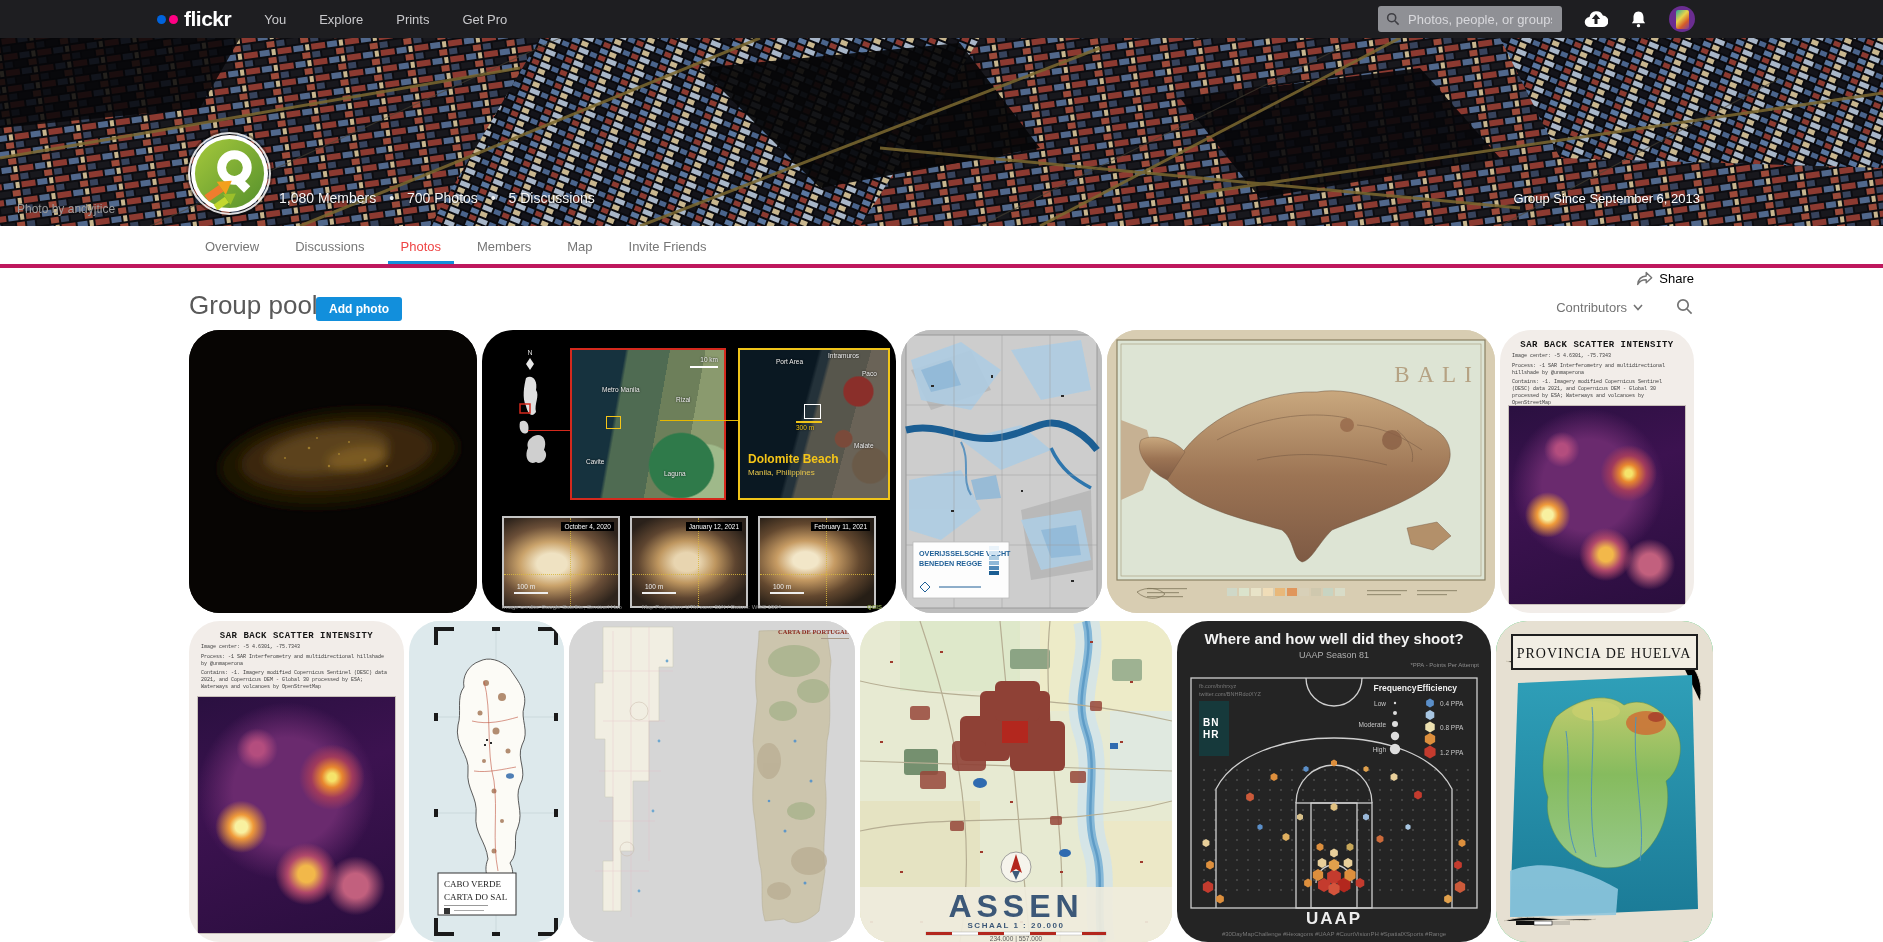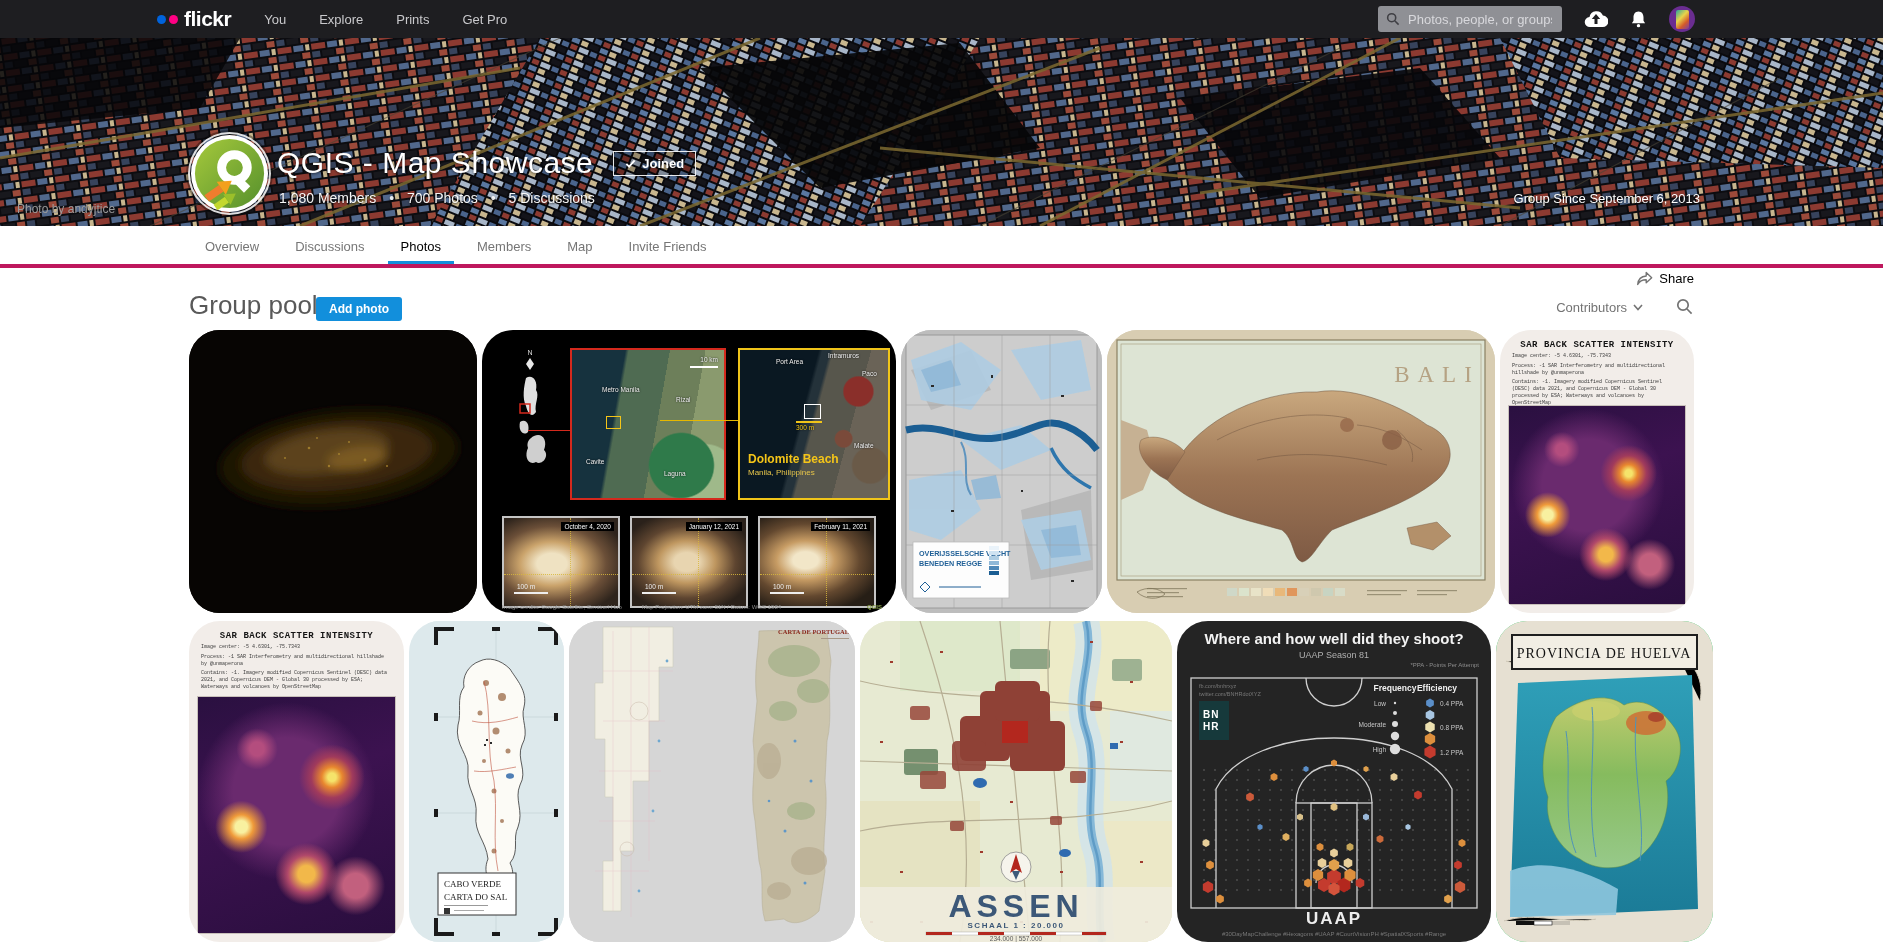--- a/index.html
+++ b/index.html
@@ -43,21 +43,21 @@
                 text-shadow:0 1px 2px rgba(0,0,0,.7);}
   .banner-stats .sep{margin:0 9px;opacity:.9;}
   .banner-since{position:absolute;right:183px;top:153px;color:#fff;font-size:13px;
                 text-shadow:0 1px 2px rgba(0,0,0,.7);}
   .banner-credit{position:absolute;left:17px;top:164px;color:#9b9b9b;font-size:12px;}
 
   
   .tabbar{position:absolute;top:226px;left:0;right:0;height:42px;background:#fff;
           border-bottom:4px solid #be185d;display:flex;align-items:stretch;padding-left:187px;box-sizing:border-box;}
   .tab{font-size:13px;color:#767676;line-height:41px;padding:0 13px;margin:0 5px;cursor:pointer;position:relative;}
-  .tab.active{color:#000000;}
+  .tab.active{color:#ef4444;}
   .tab.active::after{content:"";position:absolute;left:0;right:0;bottom:0;height:3px;background:#128fdc;}
 
   
   .share-row{position:absolute;top:271px;right:189px;display:flex;align-items:center;gap:6px;
              color:#000000;font-size:13px;cursor:pointer;}
   .pool-heading{position:absolute;left:189px;top:290px;font-size:26px;color:#595959;font-weight:400;cursor:default;}
   .addphoto-btn{position:absolute;left:316px;top:297px;height:24px;padding:0 13px;background:#128fdc;
                 color:#fff;font-size:12px;font-weight:bold;border:none;border-radius:3px;cursor:pointer;
                 display:flex;align-items:center;font-family:"Liberation Sans",sans-serif;}
   .contrib{position:absolute;right:240px;top:300px;display:flex;align-items:center;gap:6px;
@@ -118,21 +118,21 @@
 
   
   .t-shots{background:#242424;}
   .shots-title{margin-top:9px;text-align:center;color:#f2f2f2;font-size:15px;font-weight:bold;}
   .shots-sub{text-align:center;color:#b0b0b0;font-size:9px;margin-top:3px;}
   .shots-note{text-align:right;color:#8c8c8c;font-size:6px;margin:2px 12px 0 0;}
   .court{position:absolute;left:13px;top:56px;width:252px;height:232px;}
   .bnhr{position:absolute;left:22px;top:62px;}
   .bnhr .soc{font-size:5.5px;color:#787878;line-height:1.4;}
   .bnhr .logo{margin-top:3px;width:22px;background:#16393b;color:#fff;font-weight:bold;font-size:10px;
-              letter-spacing:1px;line-height:1.15;padding:8px 4px;}
+              letter-spacing:1px;line-height:1.15;padding:16px 4px;}
   .shots-footer{position:absolute;left:0;right:0;top:288px;text-align:center;color:#ededed;
                 font-size:17px;font-weight:bold;letter-spacing:2px;}
   .shots-tags{position:absolute;left:0;right:0;top:310px;text-align:center;color:#787878;font-size:6px;}
 
   
   .t-cabo{background:#dde9ec;padding-left:19px;}
   
   .t-huelva{background:#22c55e;}
   
   .t-port{background:#d6d6d6;}
@@ -236,29 +236,20 @@
     <g transform="rotate(-35 30 56)">
       <rect x="14" y="52" width="18" height="8" fill="#ee7d2e"></rect>
       <polygon points="32,48 32,64 45,56" fill="#f3a01c"></polygon>
     </g>
     <g transform="rotate(-35 36 68)">
       <rect x="24" y="64" width="14" height="7" fill="#c3d82e"></rect>
       <polygon points="38,61 38,74 49,67.5" fill="#9bbf2a"></polygon>
     </g>
   </svg>
 
-  <div class="banner-title-row">
-    <span class="banner-title">QGIS - Map Showcase</span>
-    <span class="joined-btn">
-      <svg width="11" height="11" viewBox="0 0 12 12">
-        <polyline points="1.5,6.5 4.5,9.5 10.5,2.5" fill="none" stroke="#fff" stroke-width="2"></polyline>
-      </svg>
-      <span>Joined</span>
-    </span>
-  </div>
   <div class="banner-stats">
     <span>1,080 Members</span>
     <span class="sep">•</span>
     <span>700 Photos</span>
     <span class="sep">•</span>
     <span>5 Discussions</span>
   </div>
   <div class="banner-since">Group Since September 6, 2013</div>
   <div class="banner-credit">Photo by andyjtice</div>
 </div>

